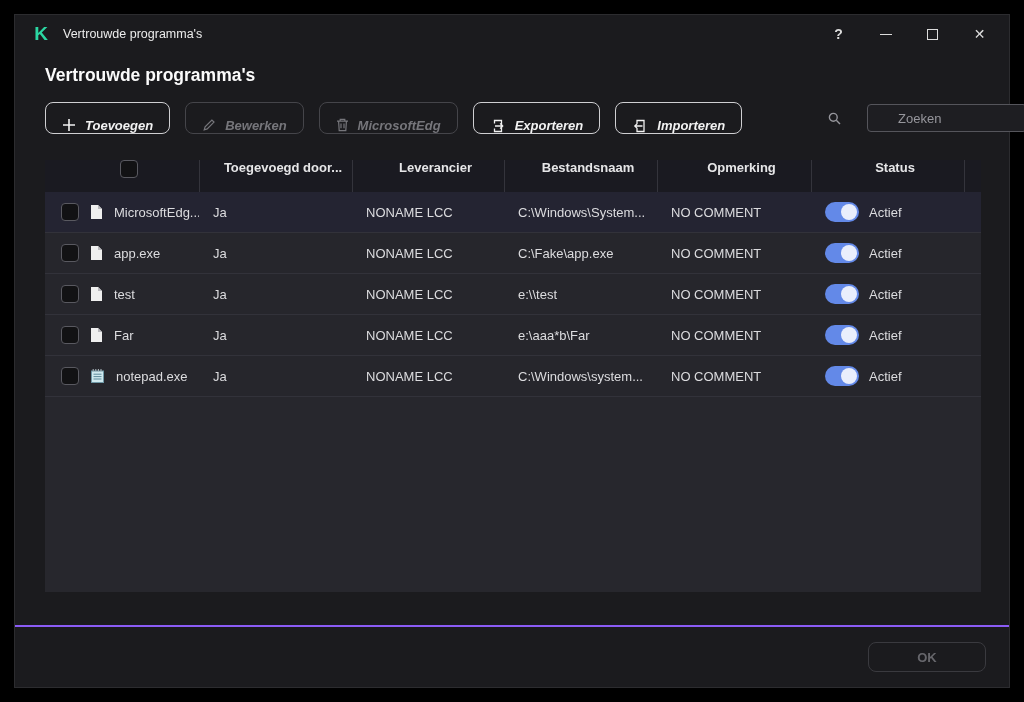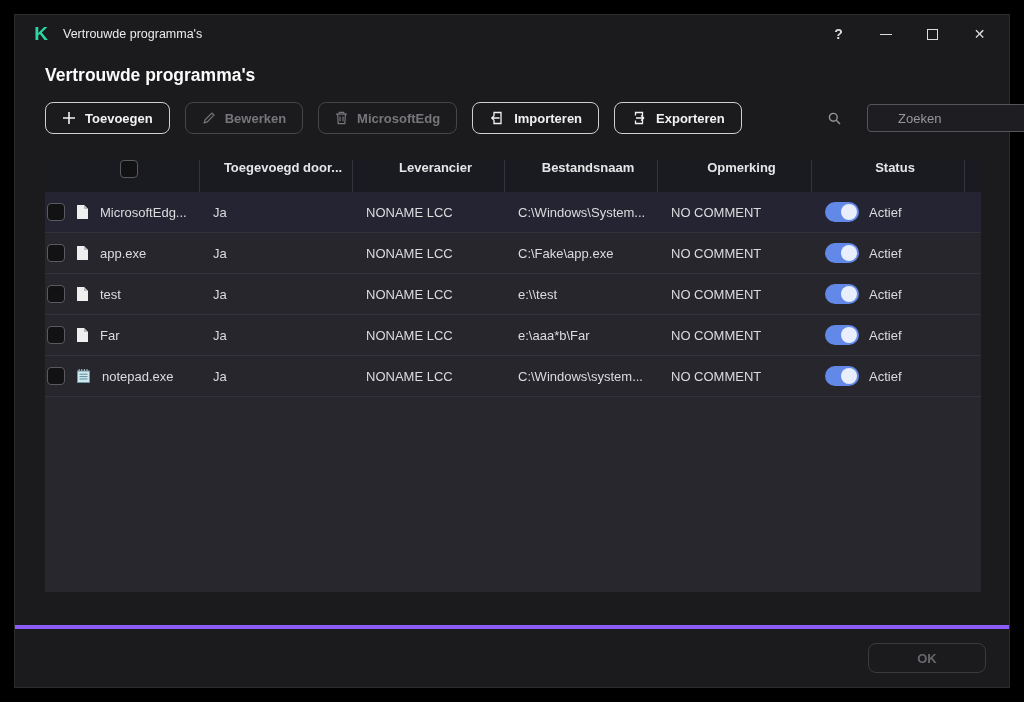--- a/index.html
+++ b/index.html
@@ -16,23 +16,23 @@
   .win-controls { margin-left:auto; display:flex; }
   .win-btn { width:47px; height:38px; display:flex; align-items:center; justify-content:center;
              color:#dcdcdc; font-size:14px; cursor:default; }
   .win-btn.help { font-weight:bold; }
   .maxbox { width:11px; height:11px; border:1.5px solid #dcdcdc; }
   .minline { width:12px; height:0; border-top:1.5px solid #dcdcdc; }
 
   
   .page-heading { margin:12px 0 0 30px; font-size:17.5px; font-weight:bold; color:#fbfbfb; }
   .toolbar { margin:17px 30px 0 30px; display:flex; gap:15px; height:30px; align-items:center; }
-  .btn { display:inline-flex; align-items:center; gap:9px; height:30px; padding:15px 16px;
+  .btn { display:inline-flex; align-items:flex-start; gap:9px; height:30px; padding:15px 16px;
          border:1px solid #cfcfd2; border-radius:8px; background:transparent;
-         color:#f2f2f2; font-size:13px; font-weight:600; font-family:inherit; }
+         color:#f2f2f2; font-size:13px; font-weight:600; font-family:inherit;font-style:italic; }
   .btn.disabled { border-color:#45454a; color:#76767b; }
   .searchbox { margin-left:auto; position:relative; width:160px; height:28px; }
   .searchbox input { width:100%; height:100%; background:#1e1e22; border:1px solid #55555b;
          border-radius:4px; color:#d5d5d8; font-size:13px; padding:0 12px 0 30px;
          font-family:Liberation Sans, sans-serif;margin-left:48px; }
   .searchbox input::placeholder { color:#96969c; }
   .searchbox .mag { position:absolute; left:9px; top:7px; }
 
   
   .table { margin:27px 30px 0 30px; width:936px; height:432px; background:#27272d; overflow:hidden; }
@@ -40,33 +40,33 @@
            height:32px; background:#1a1a21; }
   .th { display:flex; align-items:center; padding-left:14px; font-size:13px; font-weight:600;
         color:#e6e6e8; white-space:nowrap; overflow:hidden;flex-direction:column; }
   .th + .th { border-left:1px solid #34343c; }
   .th.first { gap:12px; }
   .tr { display:grid; grid-template-columns:154px 153px 152px 153px 154px 153px 17px;
         height:41px; border-bottom:1px solid #32323a; background:#26262c; }
   .tr.hl { background:#242432; }
   .td { display:flex; align-items:center; padding-left:14px; font-size:13px; color:#dcdcdf;
         white-space:nowrap; overflow:hidden; }
-  .td.first { gap:11px; padding-left:2px; }
+  .td.first { gap:11px; padding-left:16px; }
   .checkbox { flex:0 0 auto; width:18px; height:18px; border:1.5px solid #595960;
               border-radius:4px; background:#121214; }
   .file-ic { flex:0 0 auto; display:flex; }
   .toggle { flex:0 0 auto; position:relative; width:34px; height:20px; border-radius:10px;
             background:#6389e8; }
   .toggle .knob { position:absolute; right:2px; top:2px; width:16px; height:16px;
                   border-radius:50%; background:#e9eefc; }
   .status-label { margin-left:10px; }
 
   
   .footer { position:absolute; left:0; right:0; bottom:0; height:62px;
-            border-top:4px solid #8b5cf6; display:flex; align-items:center;
+            border-top:2px solid #8b5cf6; display:flex; align-items:center;
             justify-content:flex-end; gap:13px; padding-right:23px; }
   .fbtn { height:30px; min-width:118px; padding:0 24px; border-radius:8px; background:transparent;
           border:1px solid #cfcfd2; color:#fbfbfb; font-size:13px; font-weight:600;
           font-family:inherit; }
   .fbtn.disabled { border-color:#3a3a3f; color:#66666b; }
 </style>
 </head>
 <body>
 
 <div class="window">
@@ -111,34 +111,34 @@
       <span class="file-ic">
         <svg width="13" height="14" viewBox="0 0 13 14">
             <path d="M1 3.2h11M4.2 3.2V1.4h4.6v1.8M2.6 3.2l.6 9.4h6.6l.6-9.4M5 5.4v4.8M8 5.4v4.8" stroke="#76767b" stroke-width="1.2" fill="none"></path>
           </svg>
       </span>
       <span>MicrosoftEdg</span>
     </button>
     <button class="btn">
       <span class="file-ic">
         <svg width="16" height="16" viewBox="0 0 16 16">
+            <path d="M4.5 5.5v-3h7v11h-7v-3" stroke="#f2f2f2" stroke-width="1.3" fill="none"></path>
+            <path d="M5 8h7.7M10.1 5.4L12.7 8l-2.6 2.6" stroke="#f2f2f2" stroke-width="1.3" fill="none"></path>
+          </svg>
+      </span>
+      <span>Exporteren</span>
+    </button>
+    <button class="btn">
+      <span class="file-ic">
+        <svg width="16" height="16" viewBox="0 0 16 16">
             <path d="M5 5.5v-3h7v11H5v-3" stroke="#f2f2f2" stroke-width="1.3" fill="none"></path>
             <path d="M10.5 8H2.8M5.4 5.4L2.8 8l2.6 2.6" stroke="#f2f2f2" stroke-width="1.3" fill="none"></path>
           </svg>
       </span>
       <span>Importeren</span>
-    </button>
-    <button class="btn">
-      <span class="file-ic">
-        <svg width="16" height="16" viewBox="0 0 16 16">
-            <path d="M4.5 5.5v-3h7v11h-7v-3" stroke="#f2f2f2" stroke-width="1.3" fill="none"></path>
-            <path d="M5 8h7.7M10.1 5.4L12.7 8l-2.6 2.6" stroke="#f2f2f2" stroke-width="1.3" fill="none"></path>
-          </svg>
-      </span>
-      <span>Exporteren</span>
     </button>
     <div class="searchbox">
       <span class="mag">
         <svg width="13" height="13" viewBox="0 0 13 13">
             <circle cx="5.3" cy="5.3" r="3.9" stroke="#96969c" stroke-width="1.4" fill="none"></circle>
             <path d="M8.3 8.3L12 12" stroke="#96969c" stroke-width="1.4"></path>
           </svg>
       </span>
       <input type="text" placeholder="Zoeken" style="">
     </div>

